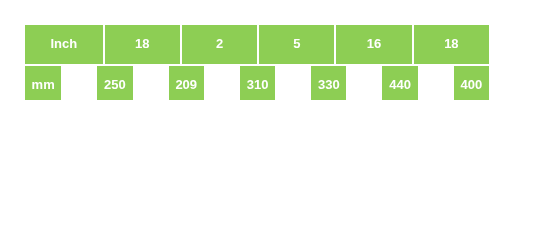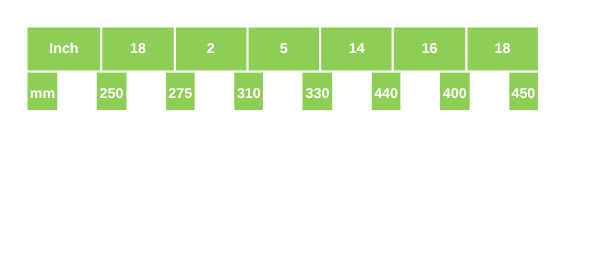--- a/index.html
+++ b/index.html
@@ -73,29 +73,27 @@
 </head>
 <body>
 
 <div id="size-conversion-table">
 
   <div class="table-row row-inch">
     <div class="cell label-cell">Inch</div>
     <div class="cell">18</div>
     <div class="cell">2</div>
     <div class="cell">5</div>
-    <div class="cell">14</div>
     <div class="cell">16</div>
     <div class="cell">18</div>
   </div>
 
   <div class="table-row row-mm">
     <div class="cell label-cell">mm</div>
     <div class="cell">250</div>
-    <div class="cell">275</div>
+    <div class="cell">209</div>
     <div class="cell">310</div>
     <div class="cell">330</div>
     <div class="cell">440</div>
     <div class="cell">400</div>
-    <div class="cell">450</div>
   </div>
 
 </div>
 
 </body></html>

